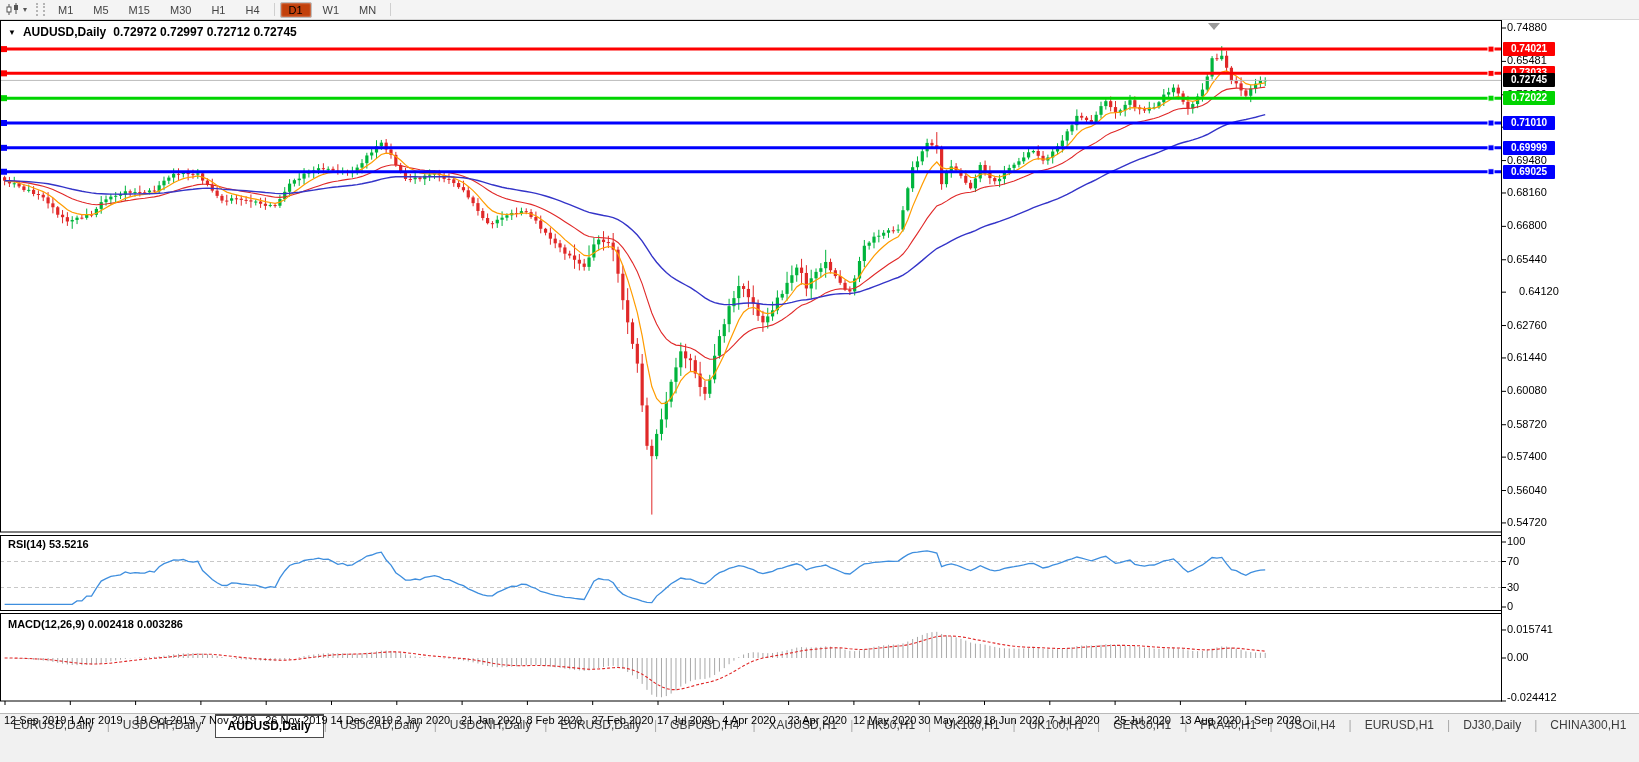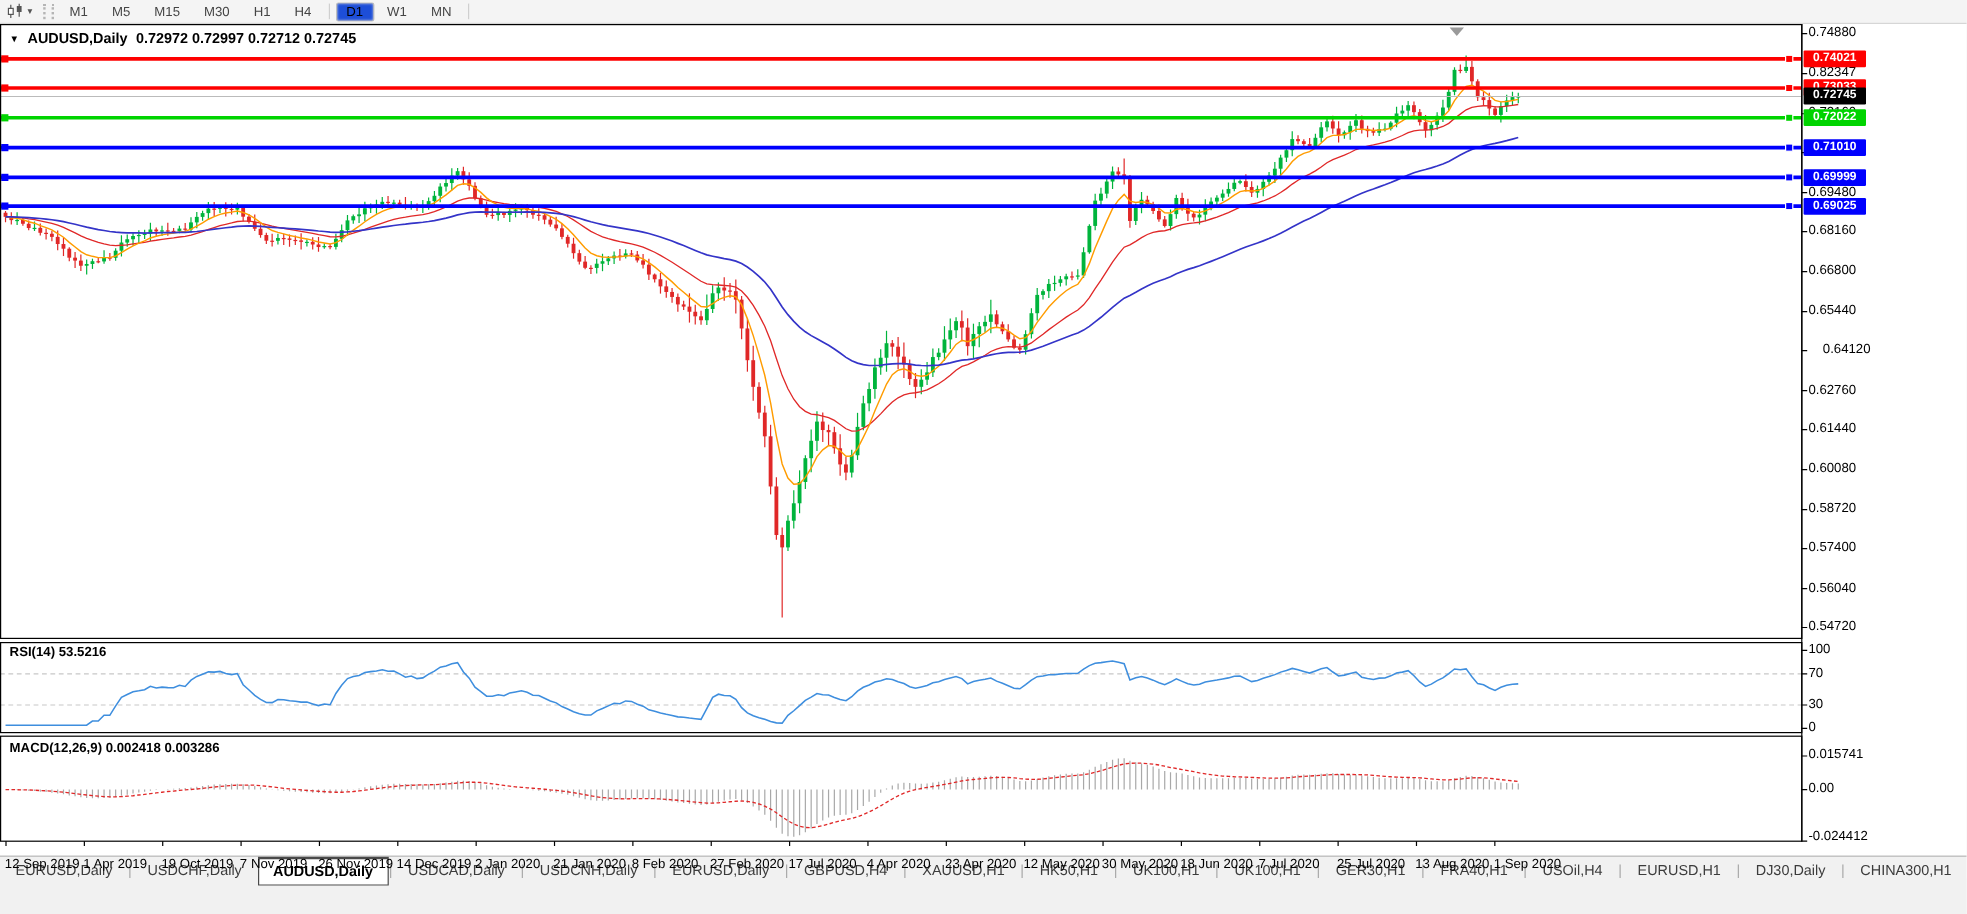--- a/index.html
+++ b/index.html
@@ -5,21 +5,21 @@
   html,body{margin:0;padding:0;background:#e8e8e8;}
   #screen{position:relative;width:1639px;height:762px;background:#fff;overflow:hidden;
           font-family:"Liberation Sans",sans-serif;-webkit-font-smoothing:antialiased;}
   
   #toolbar{position:absolute;left:0;top:0;width:1639px;height:19px;background:#f4f4f4;
            border-bottom:1px solid #d6d6d6;display:flex;align-items:center;font-size:11px;color:#333;}
   .tb-icon{display:flex;align-items:center;gap:2px;padding:0 6px;height:17px;}
   .tb-handle{width:5px;height:13px;margin:0 3px;border-left:2px dotted #b5b5b5;border-right:2px dotted #b5b5b5;}
   .tb-sep{width:1px;height:13px;background:#cfcfcf;margin:0 4px;}
   .tf-btn{padding:1px 8px;margin:0 1px;border:1px solid transparent;border-radius:2px;cursor:default;color:#444;}
-  .tf-btn.active{background:#1d4ed8;border:1px solid #bfbfbf;box-shadow:inset 0 0 2px #ddd;color:#000;}
+  .tf-btn.active{background:#c2410c;border:1px solid #bfbfbf;box-shadow:inset 0 0 2px #ddd;color:#000;}
   .dd{font-size:8px;color:#555;margin-left:1px;}
   
   #chart-wrap{position:absolute;left:0;top:20px;width:1639px;height:712px;background:#fff;}
   #chart-svg{position:absolute;left:0;top:0;z-index:1;}
   #chart-title{position:absolute;left:8px;top:5px;z-index:5;font-size:12px;font-weight:700;color:#000;display:flex;gap:7px;align-items:center;}
   #chart-title .tri{font-size:8px;}
   .pane-label{position:absolute;z-index:5;font-size:11px;font-weight:700;color:#000;}
   .tick-label{position:absolute;left:1507px;z-index:2;font-size:11px;color:#000;white-space:nowrap;}
   .hline-label{position:absolute;left:1503px;z-index:4;width:52px;height:14px;line-height:14px;
                font-size:10px;font-weight:700;color:#fff;text-align:center;border-radius:1px;}
@@ -933,21 +933,21 @@
       <span class="tri">▼</span>
       <span>AUDUSD,Daily</span>
       <span style="font-weight:700;">0.72972 0.72997 0.72712 0.72745</span>
     </div>
 
     <div class="pane-label" style="left:8px;top:518px;">RSI(14) 53.5216</div>
     <div class="pane-label" style="left:8px;top:598px;">MACD(12,26,9) 0.002418 0.003286</div>
 
     <div id="price-ticks">
         <div class="tick-label" style="top: 1px;">0.74880</div>
-        <div class="tick-label" style="top: 34.388px;">0.82347</div>
+        <div class="tick-label" style="top: 34.388px;">0.65481</div>
         <div class="tick-label" style="top: 67.776px;">0.72160</div>
         <div class="tick-label" style="top: 100.182px;">0.70840</div>
         <div class="tick-label" style="top: 133.57px;">0.69480</div>
         <div class="tick-label" style="top: 165.976px;">0.68160</div>
         <div class="tick-label" style="top: 199.364px;">0.66800</div>
         <div class="tick-label" style="top: 232.752px;">0.65440</div>
         <div class="tick-label" style="top: 265.158px; padding-left: 12px;">0.64120</div>
         <div class="tick-label" style="top: 298.546px;">0.62760</div>
         <div class="tick-label" style="top: 330.952px;">0.61440</div>
         <div class="tick-label" style="top: 364.34px;">0.60080</div>

